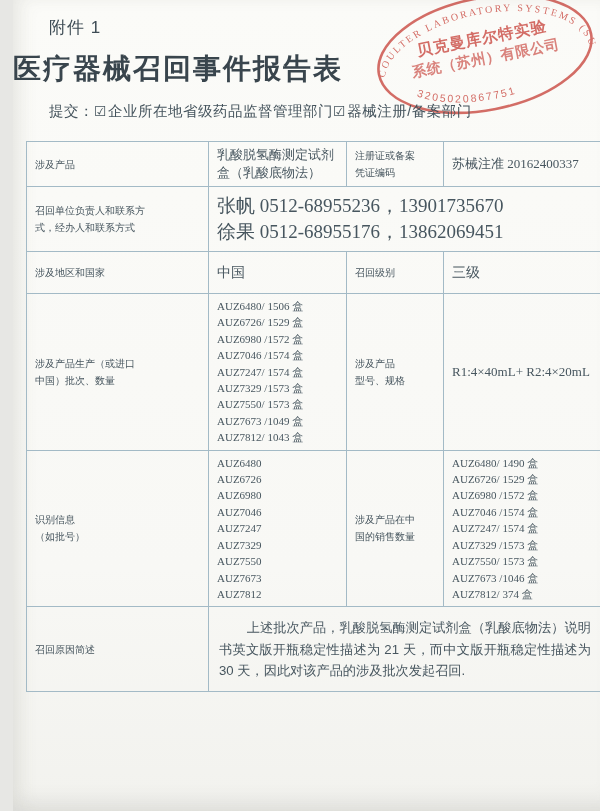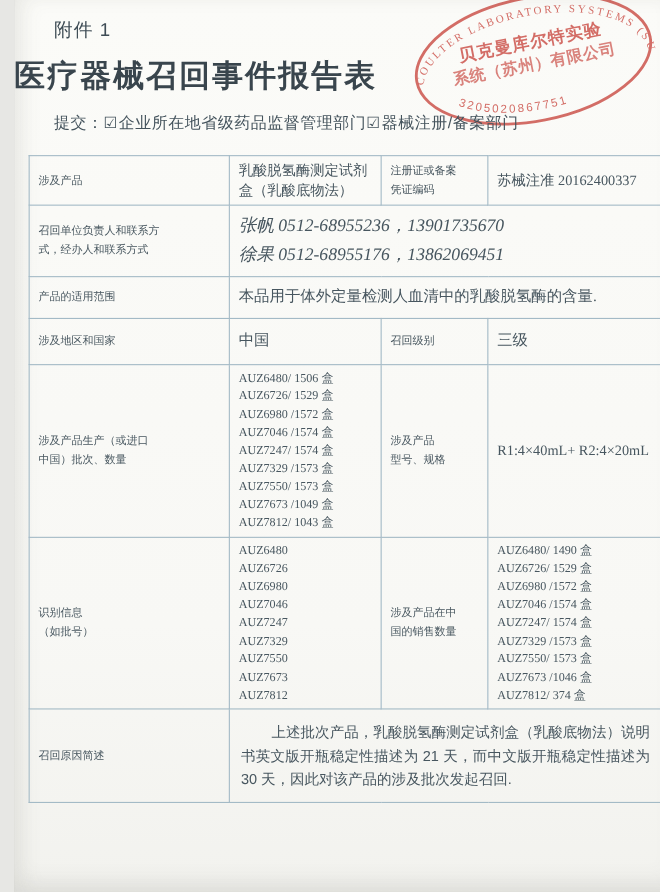--- a/index.html
+++ b/index.html
@@ -29,21 +29,21 @@
   }
   td{
     border:1px solid #a3bac6;vertical-align:middle;
     padding:4px 8px;color:#47565f;overflow:hidden;
   }
   .lbl{font-size:10px;white-space:pre-line;line-height:17px;}
   .val{font-family:"Liberation Serif","DejaVu Serif",serif;font-size:14px;line-height:20px;}
   .val-sm{font-family:"Liberation Serif","DejaVu Serif",serif;font-size:13px;line-height:18px;}
   .codes{font-family:"Liberation Serif","DejaVu Serif",serif;font-size:11px;line-height:16.4px;}
   .codes div{white-space:nowrap;}
-  .contact-lines{font-family:"Liberation Serif","DejaVu Serif",serif;font-size:16px;line-height:26px;font-style:italic;}
+  .contact-lines{font-family:"Liberation Serif","DejaVu Serif",serif;font-size:19px;line-height:26px;}
   .reason{
     font-size:13.2px;line-height:21.5px;text-indent:2.1em;text-align:justify;
     padding:6px 10px;
   }
   .r1{height:45px}.r2{height:39px}.r3{height:40px}.r4{height:65px}
   .r5{height:38px}.r6{height:42px}.r7{height:155px}.r8{height:150px}.r9{height:85px}
 </style>
 </head>
 <body>
 
@@ -101,24 +101,20 @@
 
     <tr class="r4">
       <td class="lbl">召回单位负责人和联系方
 式，经办人和联系方式</td>
       <td class="contact-lines" colspan="3">
             <div>张帆 0512-68955236，13901735670</div>
             <div>徐果 0512-68955176，13862069451</div>
           </td>
     </tr>
 
-    <tr class="r5">
-      <td class="lbl">产品的适用范围</td>
-      <td class="val" colspan="3">本品用于体外定量检测人血清中的乳酸脱氢酶的含量.</td>
-    </tr>
 
     <tr class="r6">
       <td class="lbl">涉及地区和国家</td>
       <td class="val">中国</td>
       <td class="lbl">召回级别</td>
       <td class="val">三级</td>
     </tr>
 
     <tr class="r7">
       <td class="lbl">涉及产品生产（或进口

